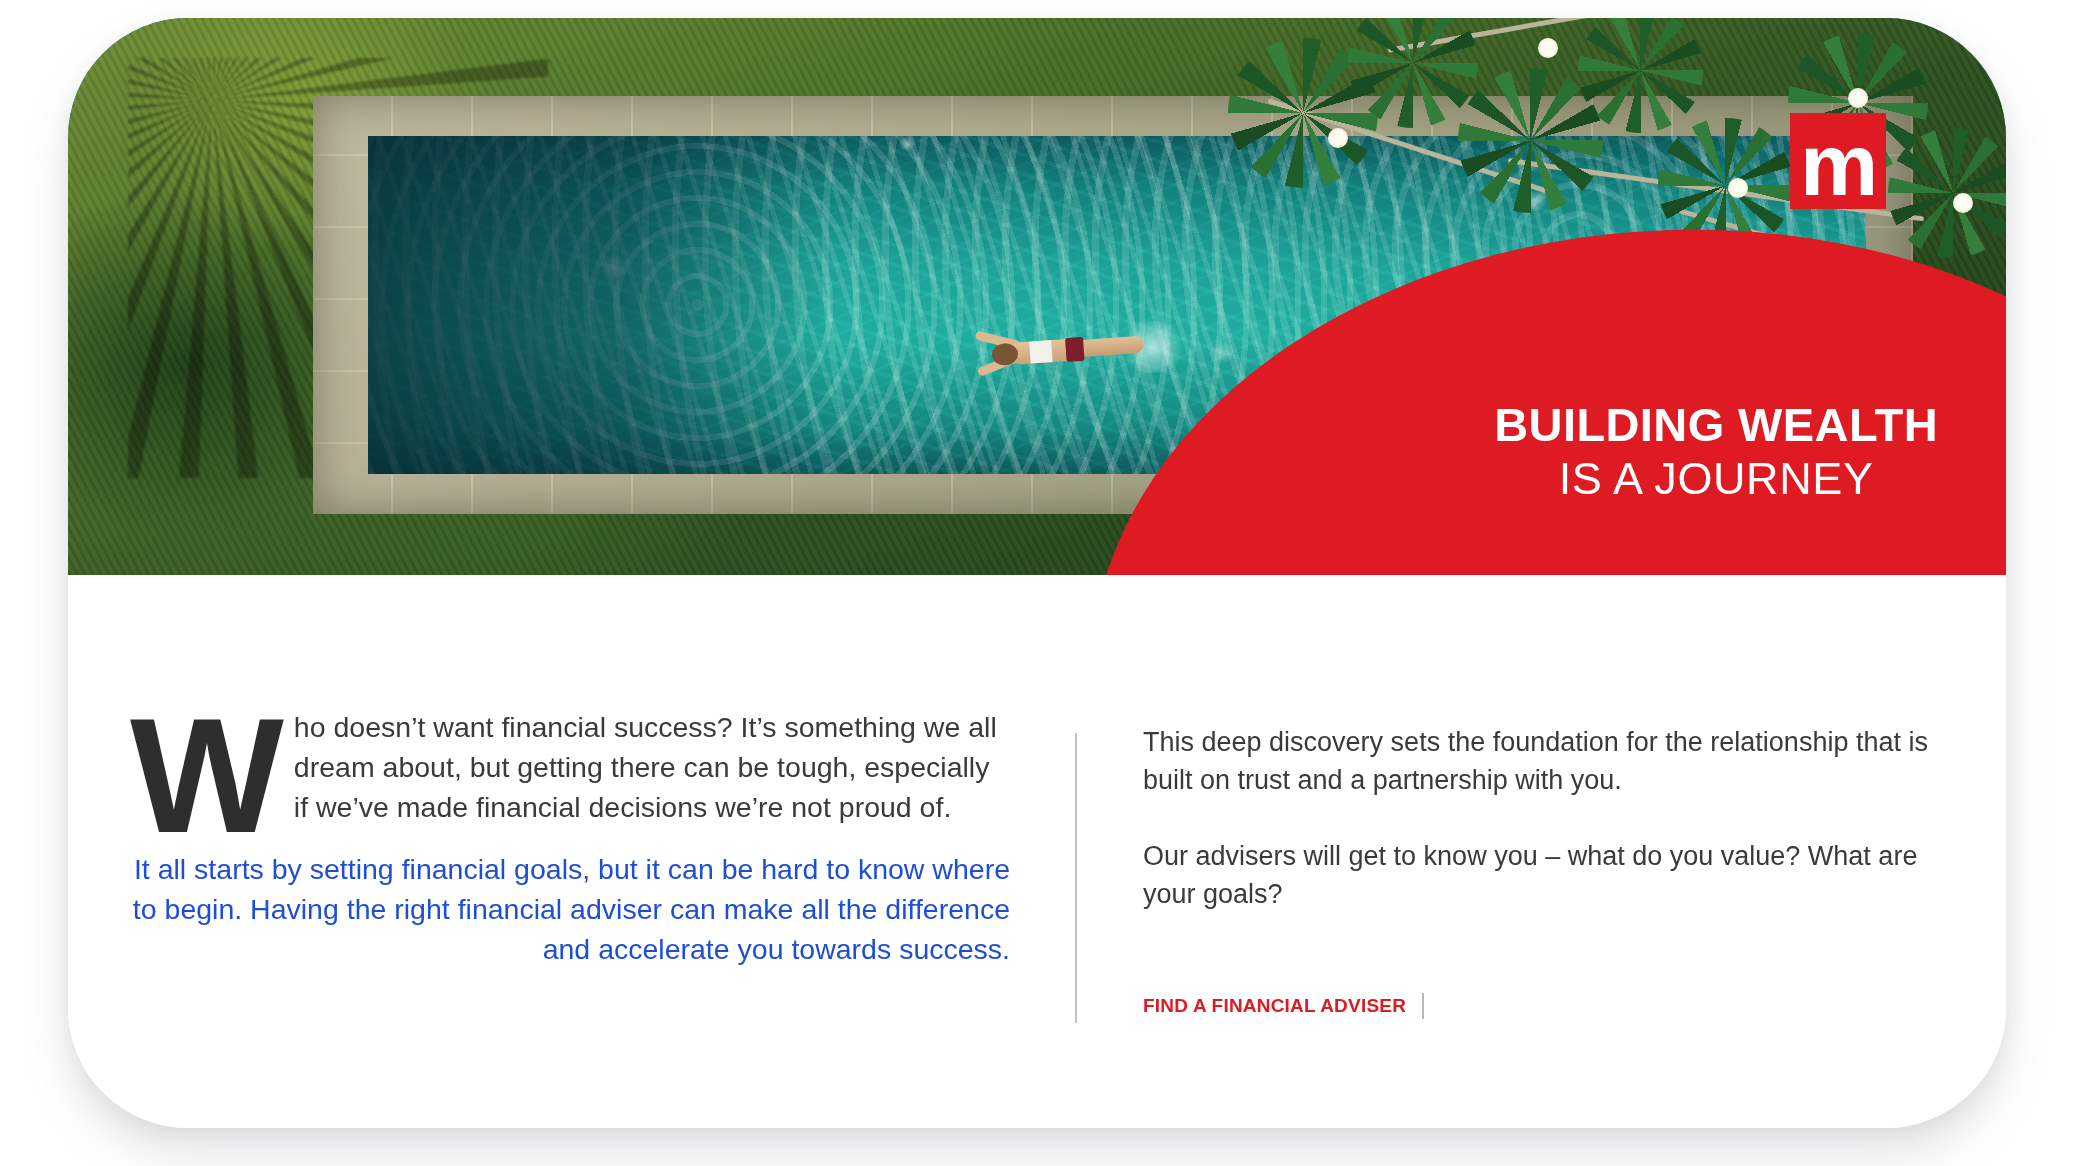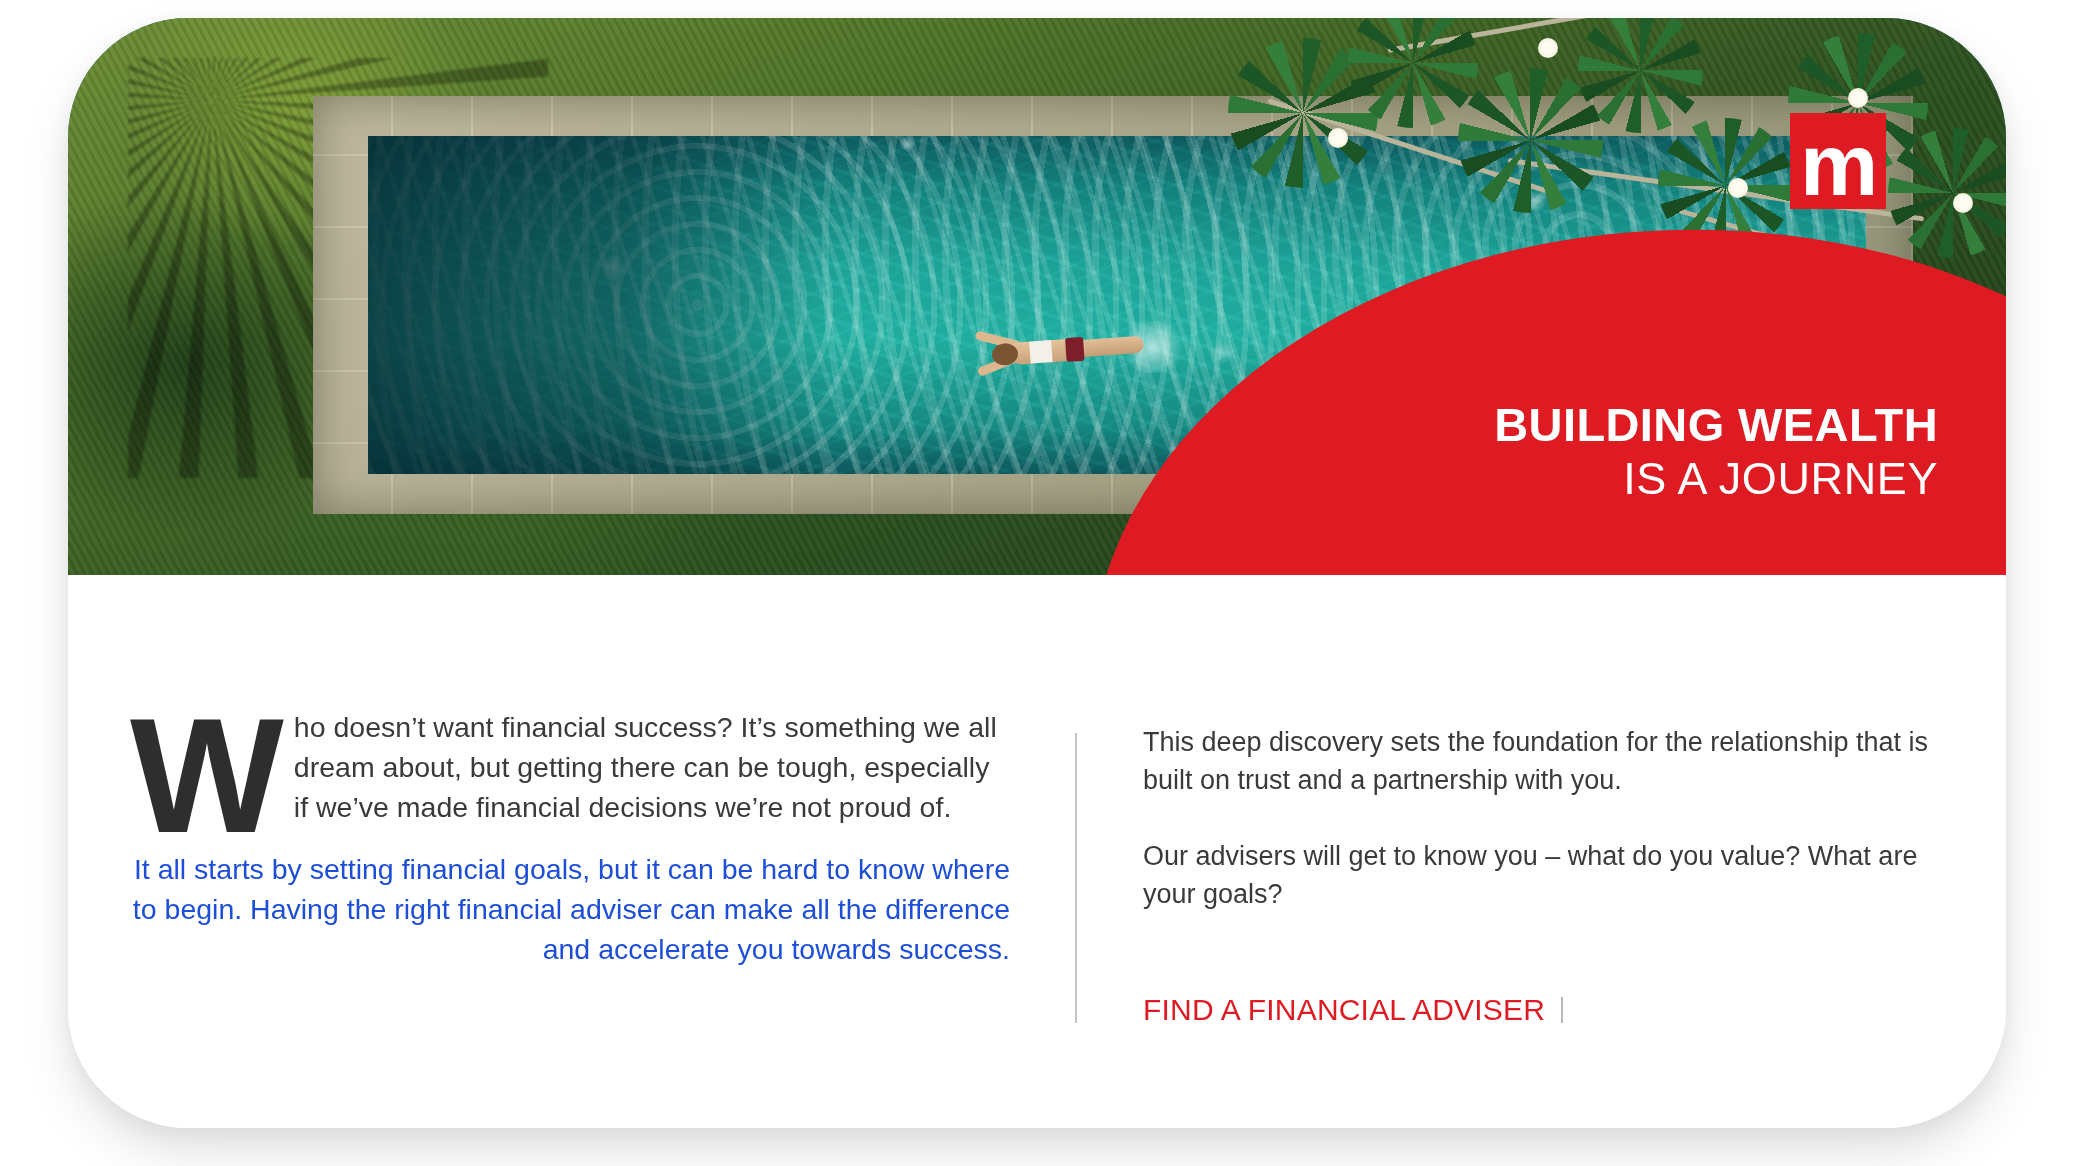--- a/index.html
+++ b/index.html
@@ -248,21 +248,21 @@
     height: 700px;
     background: var(--brand, #DE1B23);
     border-radius: 50% 50% 0 0 / 62% 62% 0 0;
     transform: rotate(-2deg);
   }
 
   .hero-caption {
     position: absolute;
     right: 68px;
     top: 382px;
-    text-align: right;
+    text-align: center;
     color: #ffffff;
     z-index: 5;
     line-height: 1.08;
     margin-left: 24px;
   }
   .hero-title-main {
     font-size: 47px;
     font-weight: 700;
     letter-spacing: 0.4px;
     display: block;
@@ -368,22 +368,22 @@
   .r-para + .r-para { margin-top: 38px; }
 
   .cta-row {
     margin-top: 80px;
     display: flex;
     align-items: center;
     gap: 16px;
   }
   .cta-link {
     color: var(--brand, #DE1B23);
-    font-size: 30px;
-    font-weight: 400;
+    font-size: 19px;
+    font-weight: 700;
     letter-spacing: 0.2px;
     text-decoration: none;
     cursor: pointer;
     white-space: nowrap;
   }
   .cta-sep {
     width: 2px;
     height: 26px;
     background: #b9b9b9;
   }

